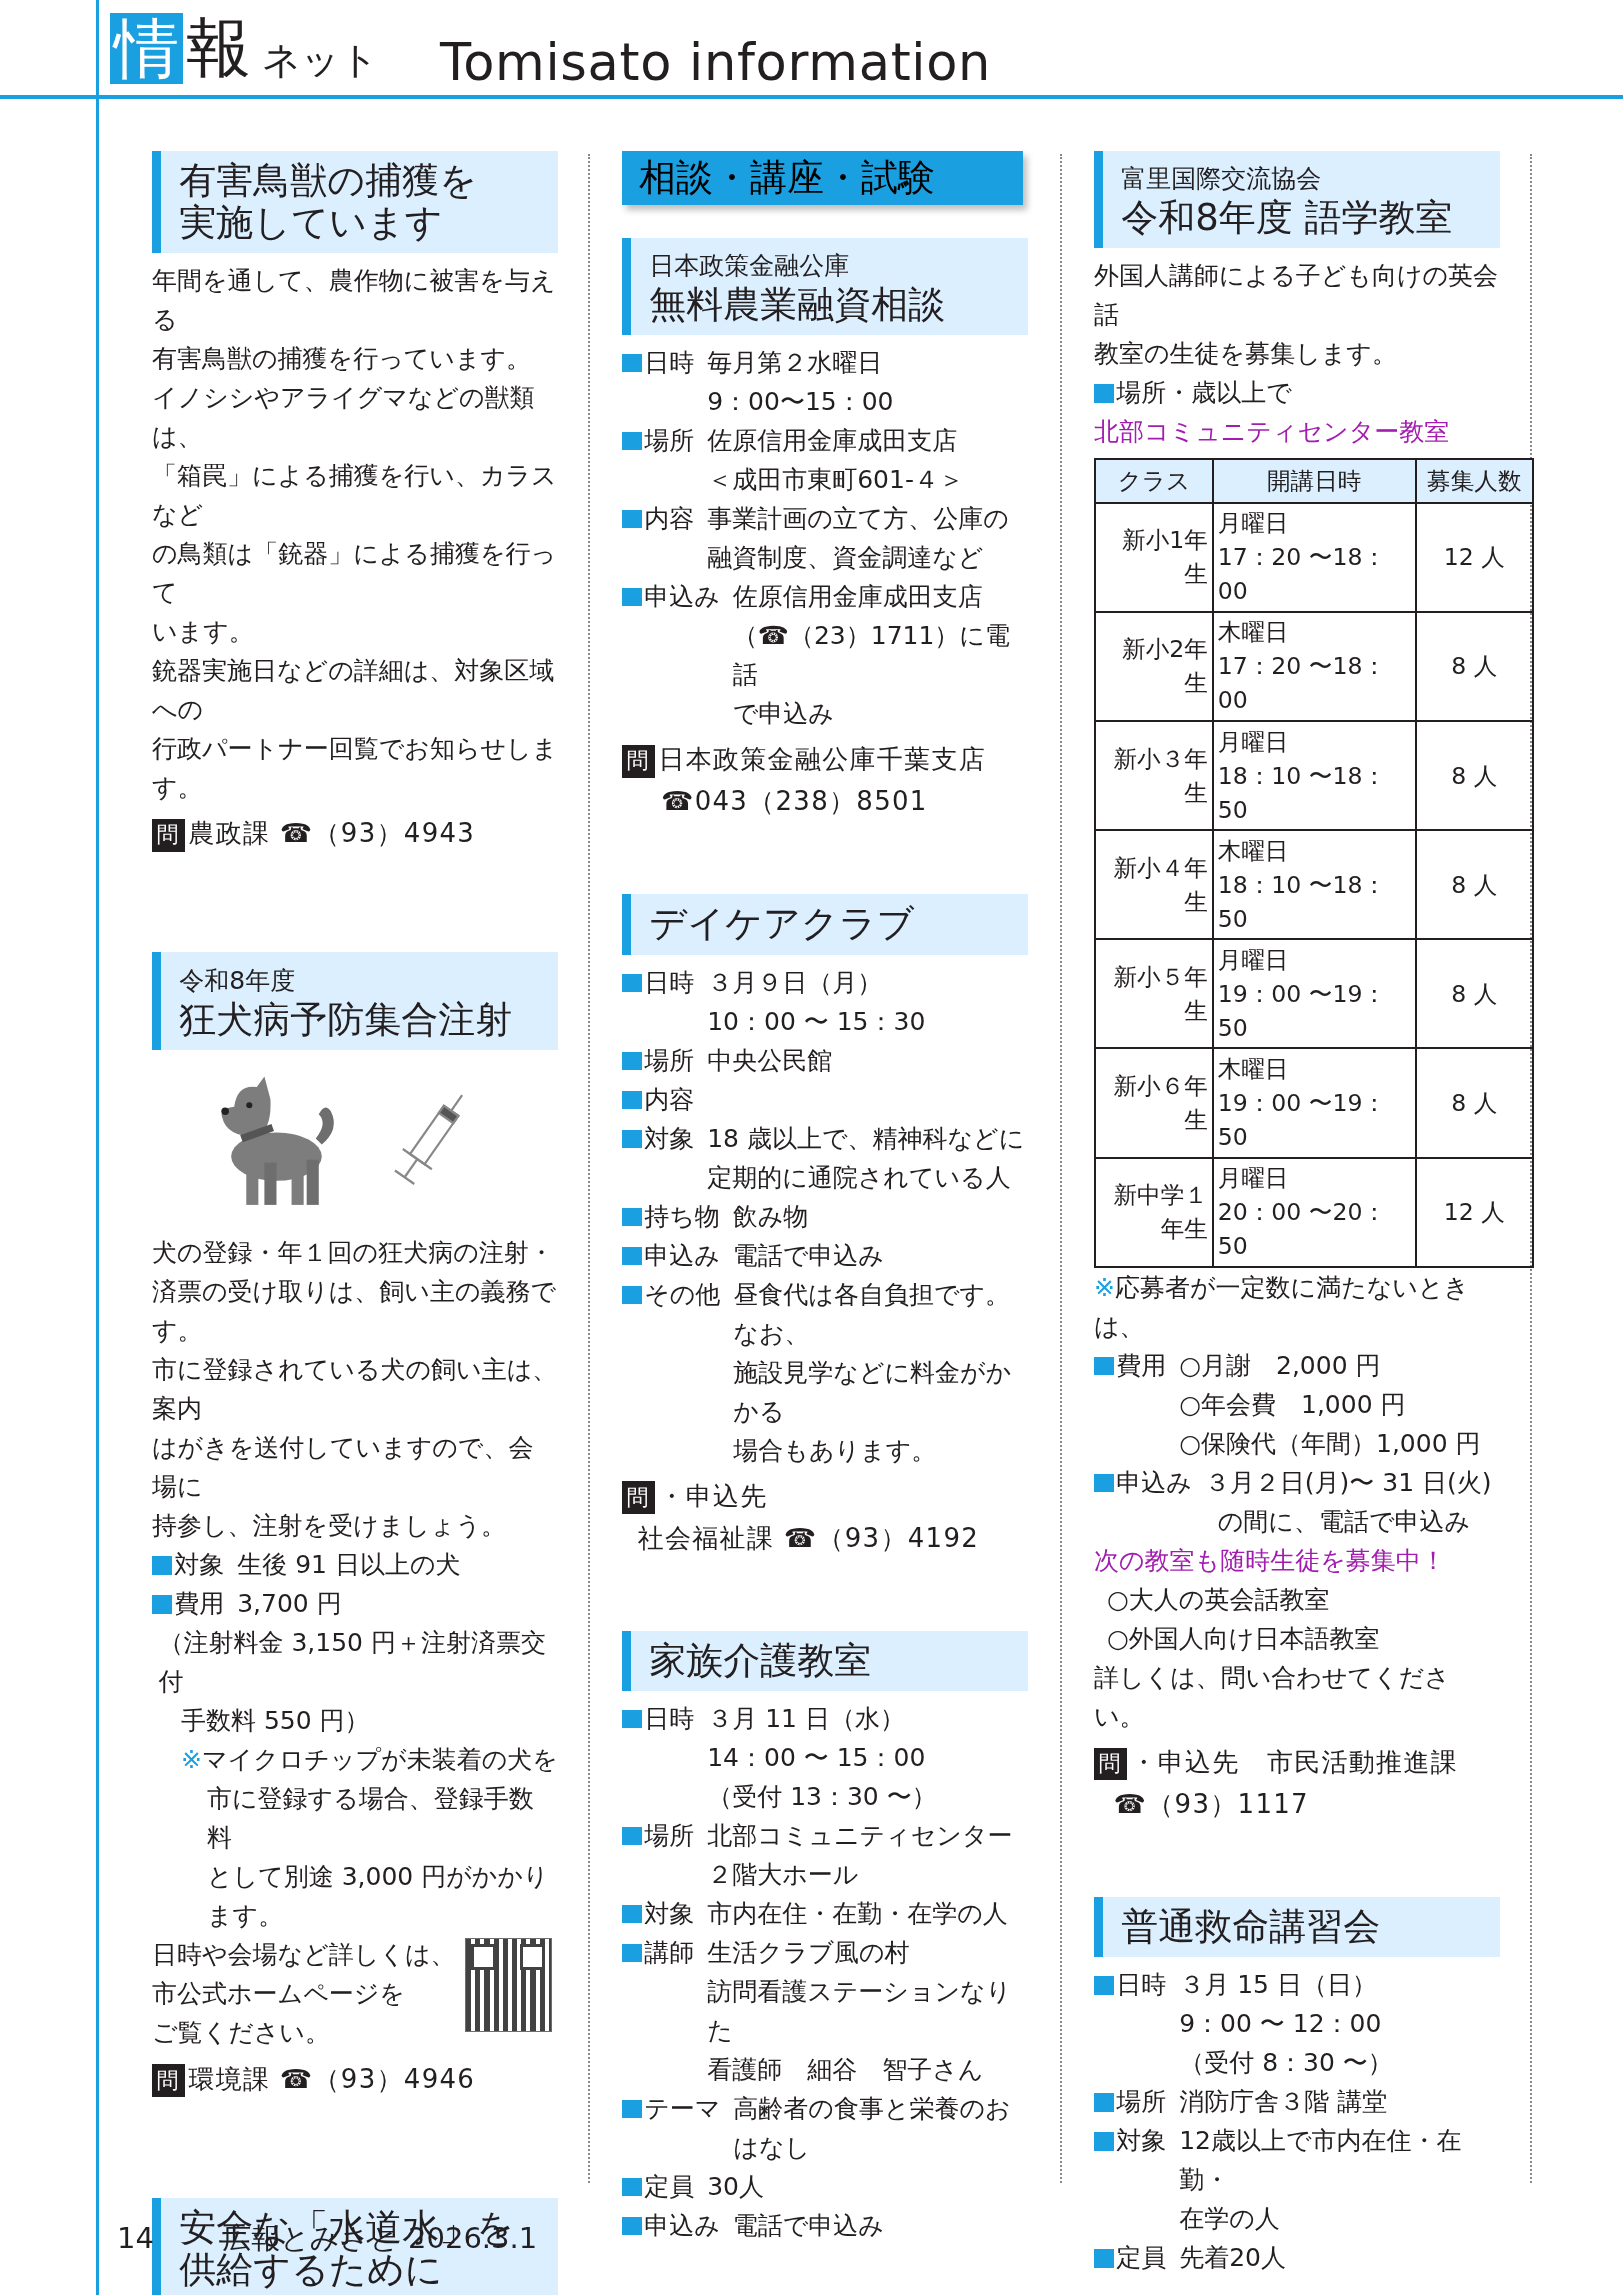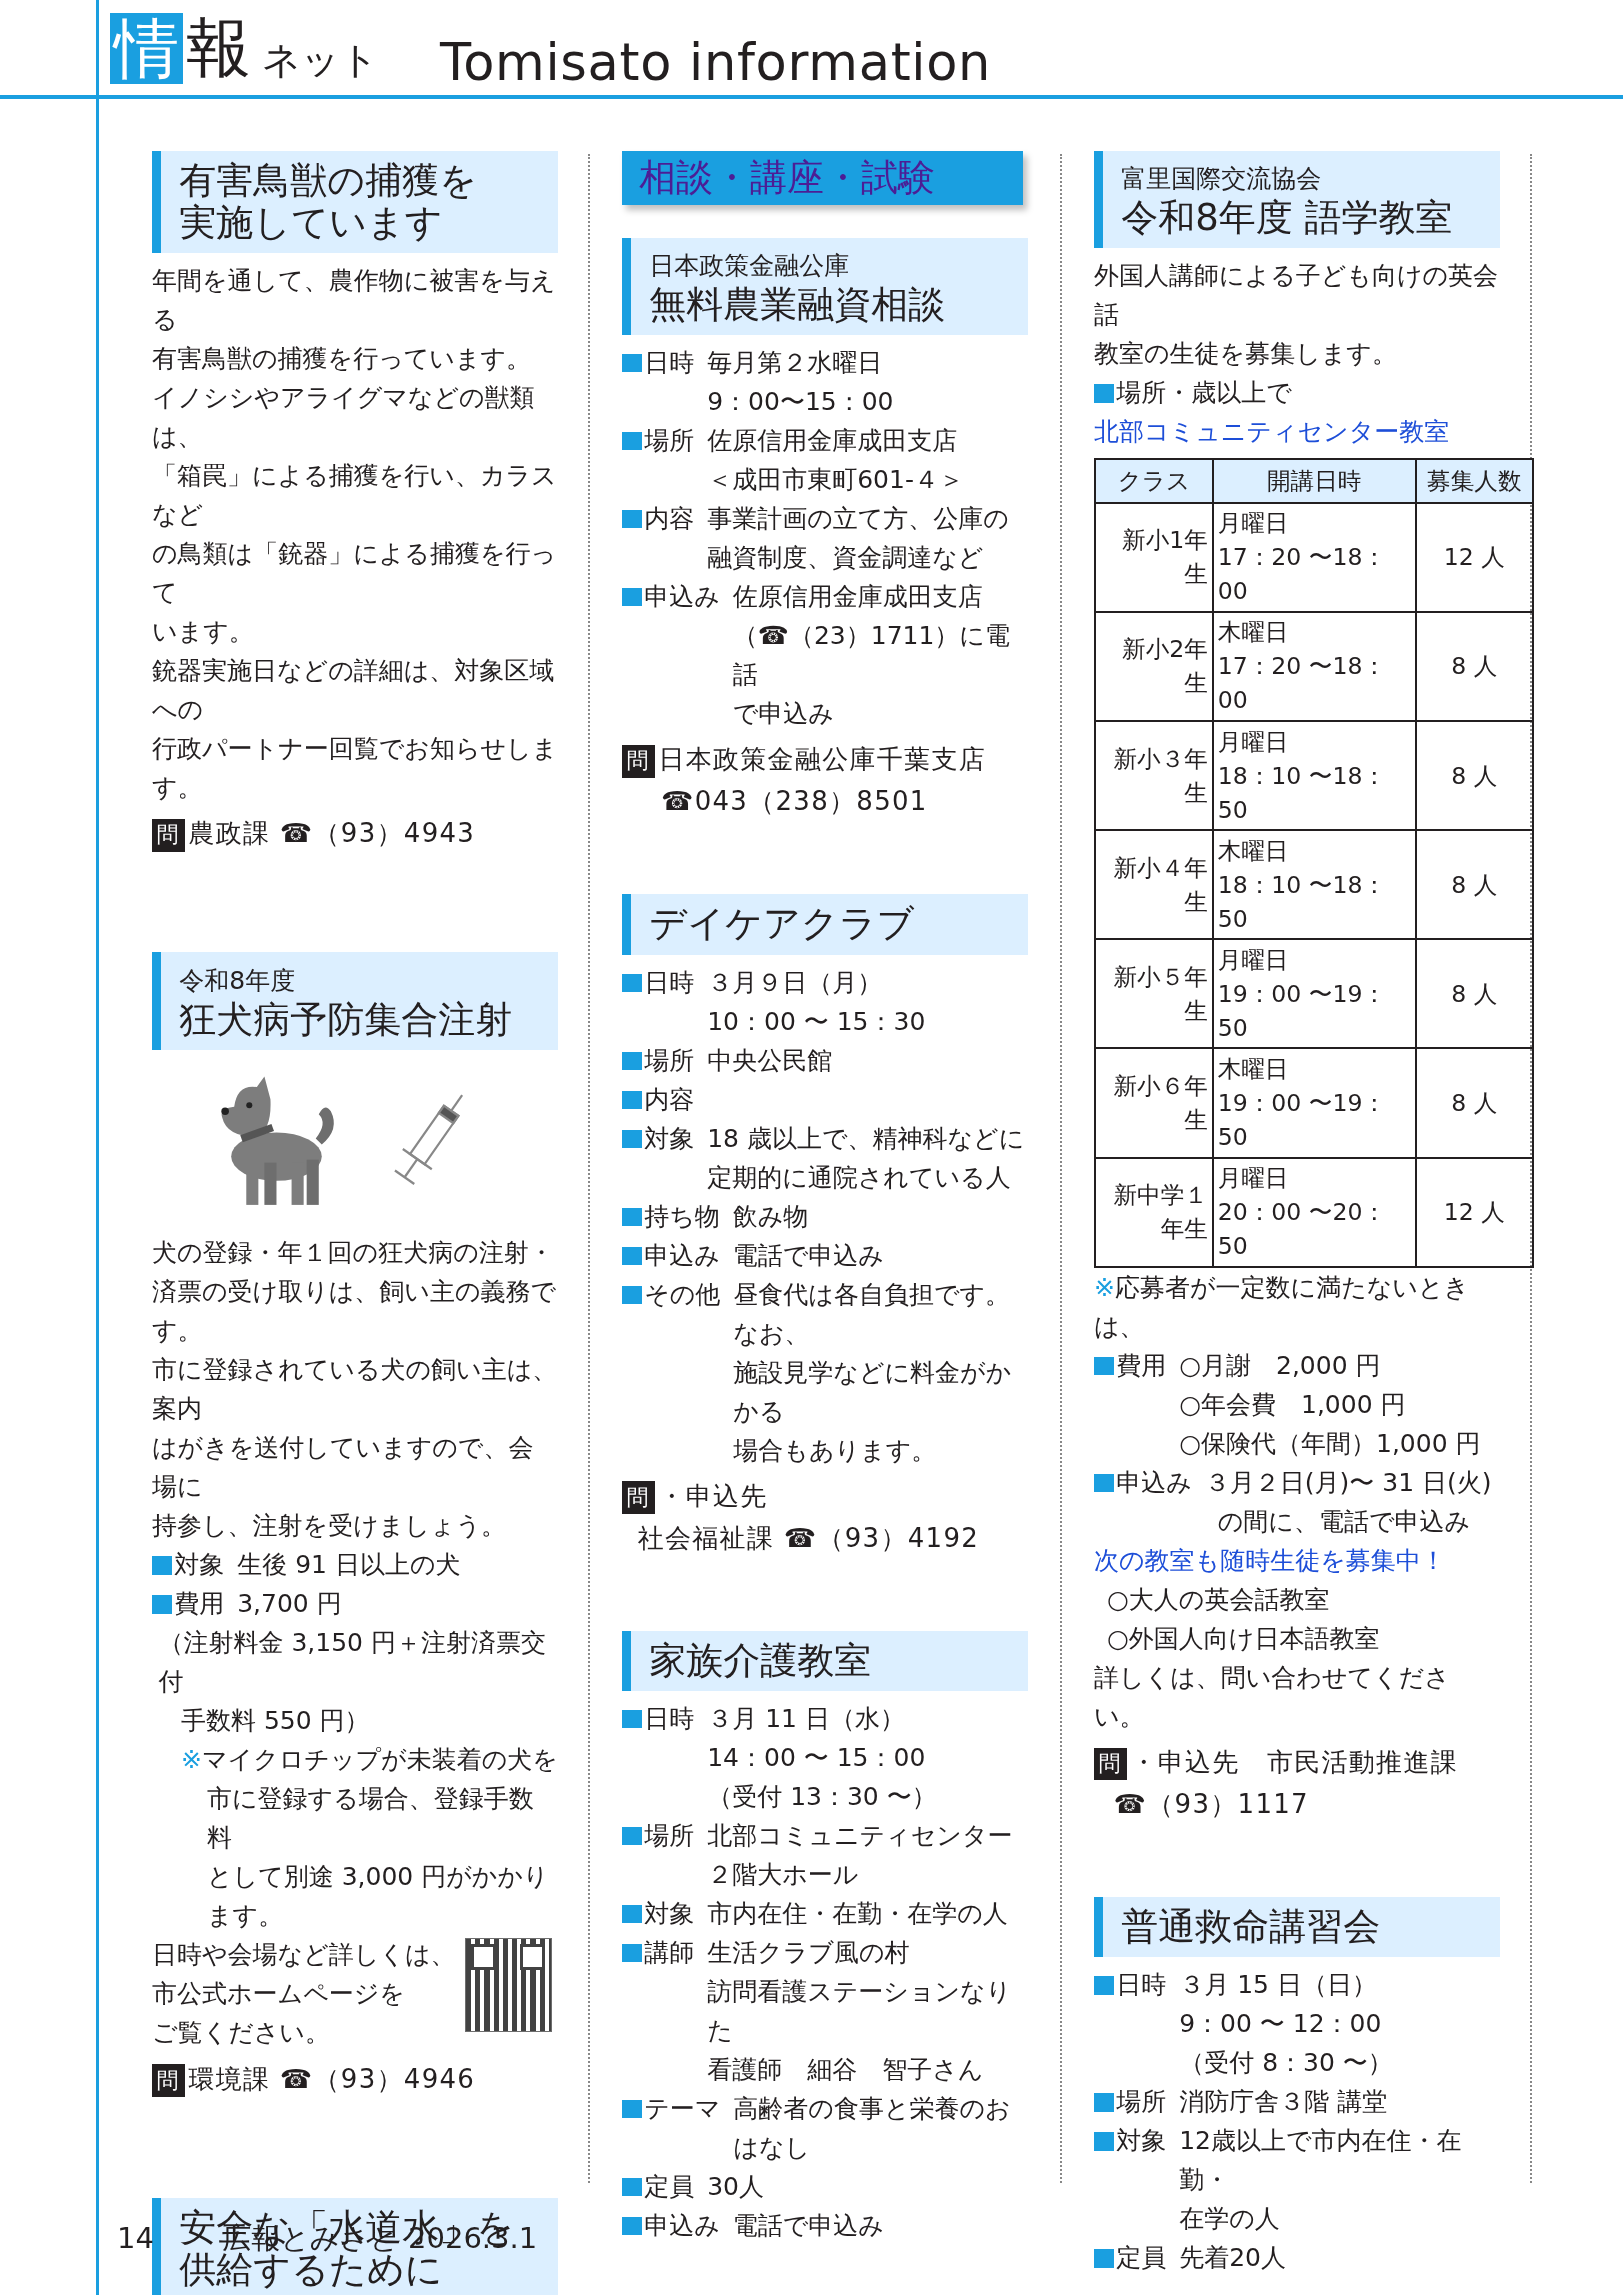--- a/index.html
+++ b/index.html
@@ -20,31 +20,31 @@
   .col2 { left:622px; width:406px; }
   .col3 { left:1094px; width:406px; }
   .sep { position:absolute; top:154px; width:0; border-left:2px dotted #888; }
   .sep1 { left:588px; height:2029px; }
   .sep2 { left:1060px; height:2029px; }
   .sep3 { left:1530px; height:2029px; }
 
   .sec-title { background:#dcefff; border-left:9.2px solid #1a9fe0; padding:9.2px 13px 9.2px 18.3px; margin:0 0 7.9px 0; }
   .sec-title .sub { font-size:25px; line-height:37px; display:block; }
   .sec-title .main { font-size:37px; line-height:42px; display:block; }
-  .cat-banner { background:#1a9fe0; color:#4c1d95; font-size:37px; line-height:46px; padding:3.9px 17px; width:367px;
+  .cat-banner { background:#1a9fe0; color:#000000; font-size:37px; line-height:46px; padding:3.9px 17px; width:367px;
     box-shadow:3.9px 5.2px 6.5px rgba(0,0,0,0.25); margin-bottom:33px; }
 
   .p { font-size:25px; line-height:39px; margin:0; }
   .row { display:flex; font-size:25px; line-height:39px; }
   .row .lbl { white-space:nowrap; }
   .row .lbl::before { content:""; display:inline-block; width:19.6px; height:18.3px; background:#1a9fe0; margin-right:2.6px; vertical-align:-1.3px; }
   .row .val { padding-left:13px; }
   .row .val span { display:block; }
   .note-mark { color:#1a9fe0; }
-  .blue { color:#1d4ed8; }
+  .blue { color:#a21caf; }
   .contact { font-size:26px; line-height:42px; margin-top:5.2px; letter-spacing:1.3px; }
   .toi { display:inline-block; background:#231f20; color:#fff; font-size:22px; line-height:26px; padding:1.3px 2.6px; margin-right:3.9px; border:2px solid #231f20; }
   .gap-lg { height:98px; }
   .gap-md { height:72px; }
 
   .illus { height:164px; position:relative; margin:13px 0 6.5px 0; }
   .dog { position:absolute; left:52px; top:6.5px; width:151px; height:151px; }
   .syringe { position:absolute; left:229px; top:19.6px; width:98px; height:118px; }
   .qr { float:right; width:85px; height:92px; border:1.3px solid #555; margin:2.6px 6.5px 0 0; background:
       repeating-linear-gradient(90deg,#222 0 5.2px,#fff 5.2px 9.2px),

